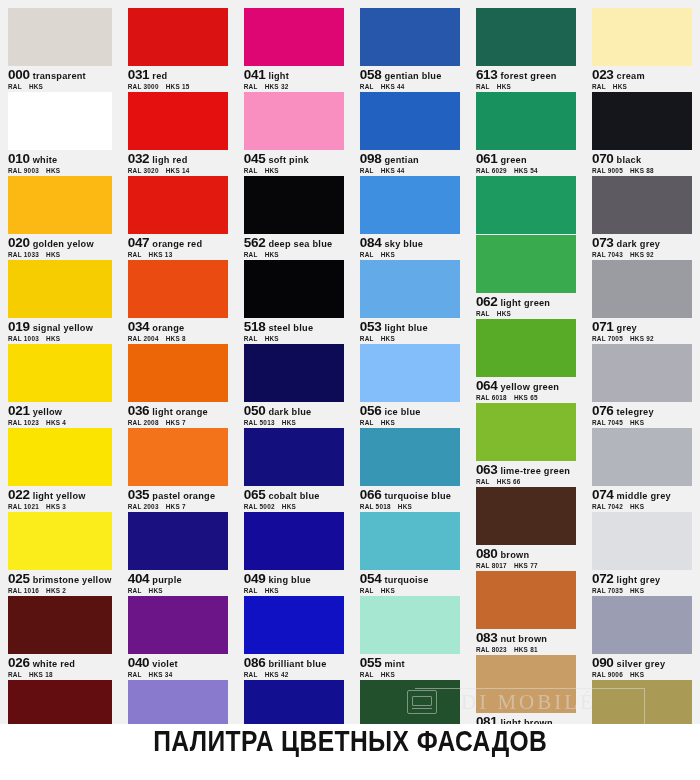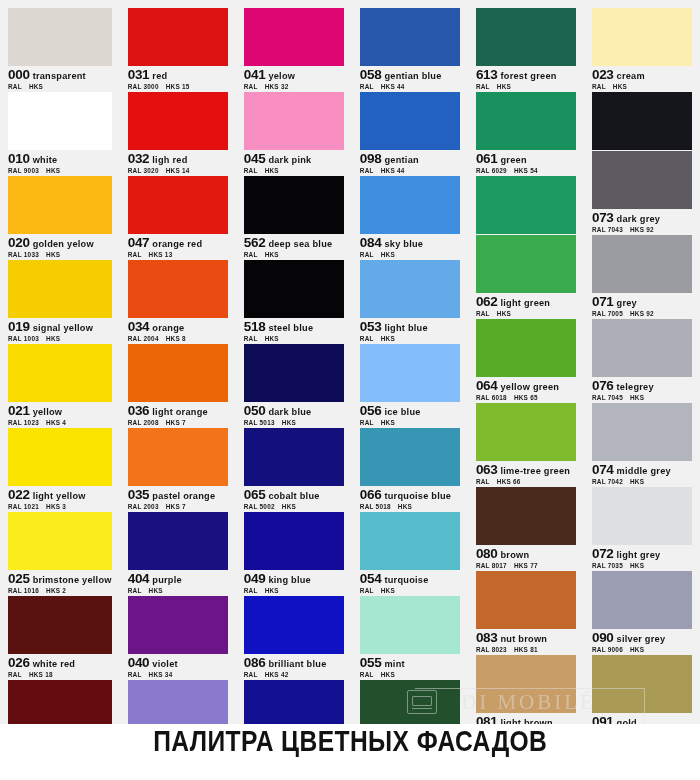--- a/index.html
+++ b/index.html
@@ -289,28 +289,28 @@
           </div>
         </div>
         <div class="cell">
           <div class="swatch" style="background: rgb(217, 166, 221);"></div>
         </div>
       </div>
       <div class="col">
         <div class="cell">
           <div class="swatch" style="background: rgb(221, 6, 115);"></div>
           <div class="cap">
-            <span class="cap-main"><span class="code">041</span><span class="cname">yelow</span></span>
+            <span class="cap-main"><span class="code">041</span><span class="cname">light</span></span>
             <span class="refs"><span class="ral">RAL</span><span class="hks">HKS 32</span></span>
           </div>
         </div>
         <div class="cell">
           <div class="swatch" style="background: rgb(249, 142, 192);"></div>
           <div class="cap">
-            <span class="cap-main"><span class="code">045</span><span class="cname">dark pink</span></span>
+            <span class="cap-main"><span class="code">045</span><span class="cname">soft pink</span></span>
             <span class="refs"><span class="ral">RAL</span><span class="hks">HKS</span></span>
           </div>
         </div>
         <div class="cell">
           <div class="swatch" style="background: rgb(6, 6, 8);"></div>
           <div class="cap">
             <span class="cap-main"><span class="code">562</span><span class="cname">deep sea blue</span></span>
             <span class="refs"><span class="ral">RAL</span><span class="hks">HKS</span></span>
           </div>
         </div>
@@ -488,20 +488,24 @@
       <div class="col">
         <div class="cell">
           <div class="swatch" style="background: rgb(251, 238, 176);"></div>
           <div class="cap">
             <span class="cap-main"><span class="code">023</span><span class="cname">cream</span></span>
             <span class="refs"><span class="ral">RAL</span><span class="hks">HKS</span></span>
           </div>
         </div>
         <div class="cell">
           <div class="swatch" style="background: rgb(21, 21, 28);"></div>
+          <div class="cap">
+            <span class="cap-main"><span class="code">070</span><span class="cname">black</span></span>
+            <span class="refs"><span class="ral">RAL 9005</span><span class="hks">HKS 88</span></span>
+          </div>
         </div>
         <div class="cell">
           <div class="swatch" style="background: rgb(93, 90, 97);"></div>
           <div class="cap">
             <span class="cap-main"><span class="code">073</span><span class="cname">dark grey</span></span>
             <span class="refs"><span class="ral">RAL 7043</span><span class="hks">HKS 92</span></span>
           </div>
         </div>
         <div class="cell">
           <div class="swatch" style="background: rgb(154, 156, 162);"></div>

